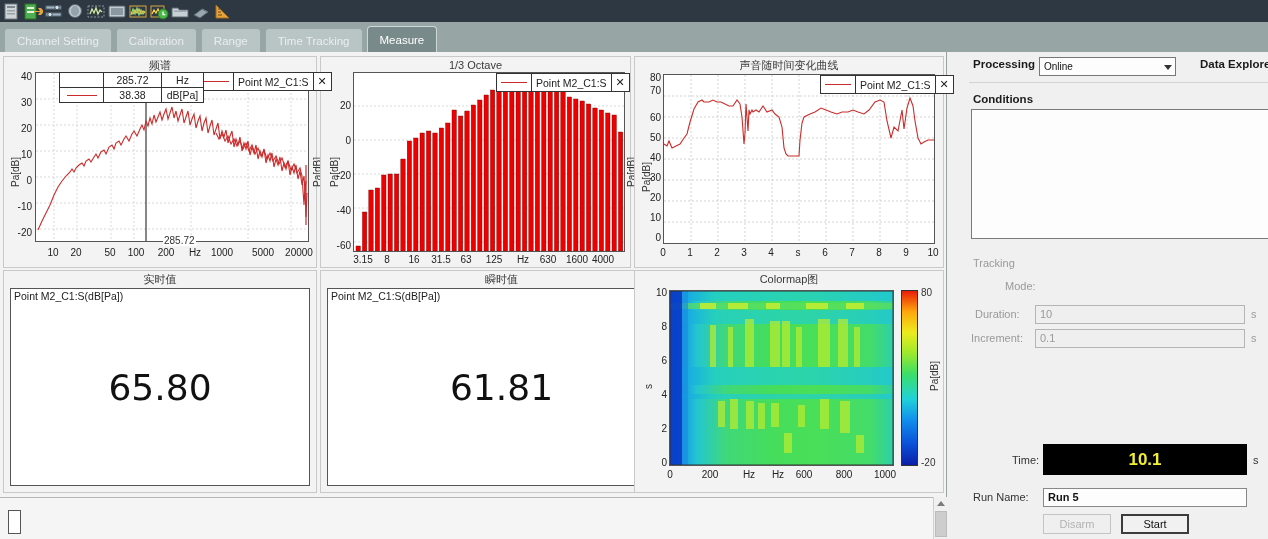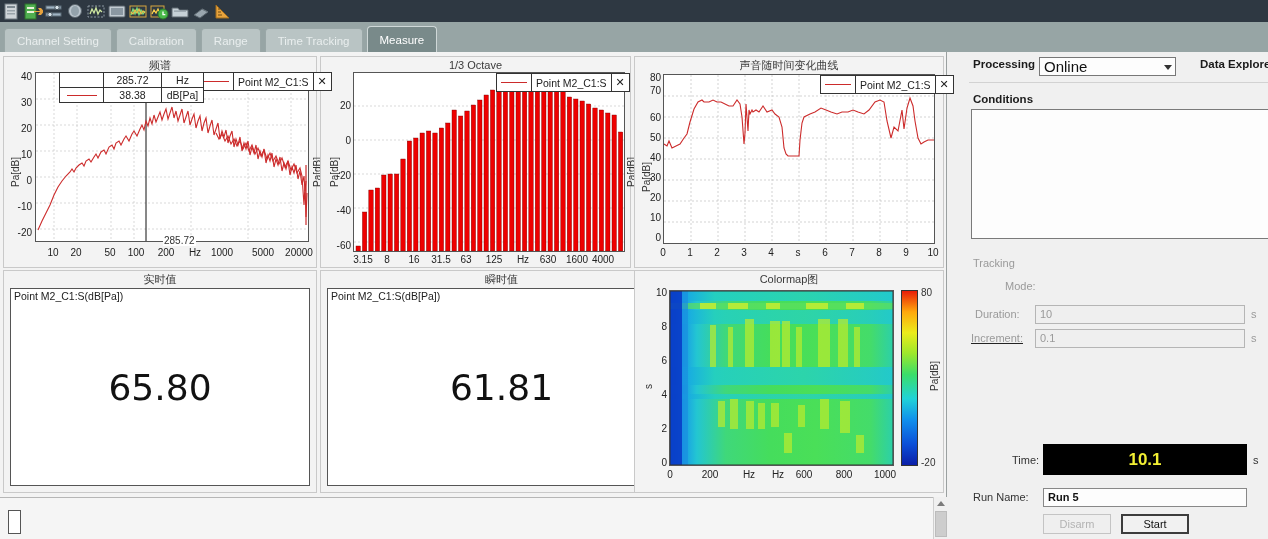--- a/index.html
+++ b/index.html
@@ -78,21 +78,21 @@
   #sidebar{
     position:absolute;left:920px;top:52px;width:320px;height:481px;
     background:#f0f0f0;box-sizing:border-box;margin-left:45px;
   }
   .sb-row{position:absolute;display:flex;align-items:center;}
   .sb-strong{font-weight:bold;font-size:11.5px;color:#1b1b1b;}
   .sb-dim{color:#9a9a9a;font-size:11px;}
   .sb-label{font-size:11px;color:#333;}
   .combo{
     position:relative;background:#fdfdfd;border:1px solid #777;height:19px;box-sizing:border-box;
-    font-size:15px;color:#111;padding:0 18px 0 4px;line-height:17px;white-space:nowrap;overflow:hidden;
+    font-size:10px;color:#111;padding:0 18px 0 4px;line-height:17px;white-space:nowrap;overflow:hidden;
   }
   .combo .arr{
     position:absolute;right:3px;top:50%;margin-top:-2px;width:0;height:0;
     border-left:4px solid transparent;border-right:4px solid transparent;border-top:5px solid #333;
   }
   .textinput{
     background:#fdfdfd;border:1px solid #888;height:19px;box-sizing:border-box;
     font-size:11px;color:#111;padding:0 4px;line-height:17px;white-space:nowrap;overflow:hidden;
   }
   .textinput.disabled{background:#efefef;border-color:#b5b5b5;color:#9a9a9a;}
@@ -599,21 +599,21 @@
   </div>
 
   <div class="sb-row" style="left:10px;top:256px;">
     <span class="sb-dim">Duration:</span>
   </div>
   <div class="textinput disabled" style="position:absolute;left:70px;top:253px;width:210px;">
     <span>10</span>
   </div>
   <span class="sb-dim" style="position:absolute;left:286px;top:256px;">s</span>
 
-  <div class="sb-row" style="left:6px;top:280px;text-decoration:underline;">
+  <div class="sb-row" style="left:6px;top:280px;">
     <span class="sb-dim">Increment:</span>
   </div>
   <div class="textinput disabled" style="position:absolute;left:70px;top:277px;width:210px;">
     <span>0.1</span>
   </div>
   <span class="sb-dim" style="position:absolute;left:286px;top:280px;">s</span>
 
   <div class="sb-row" style="left:47px;top:402px;">
     <span class="sb-label">Time:</span>
   </div>

